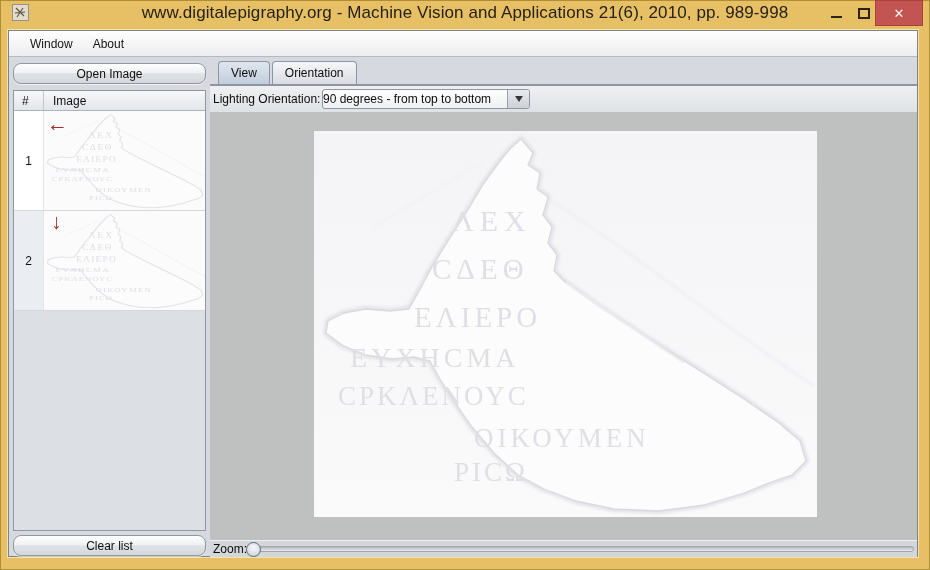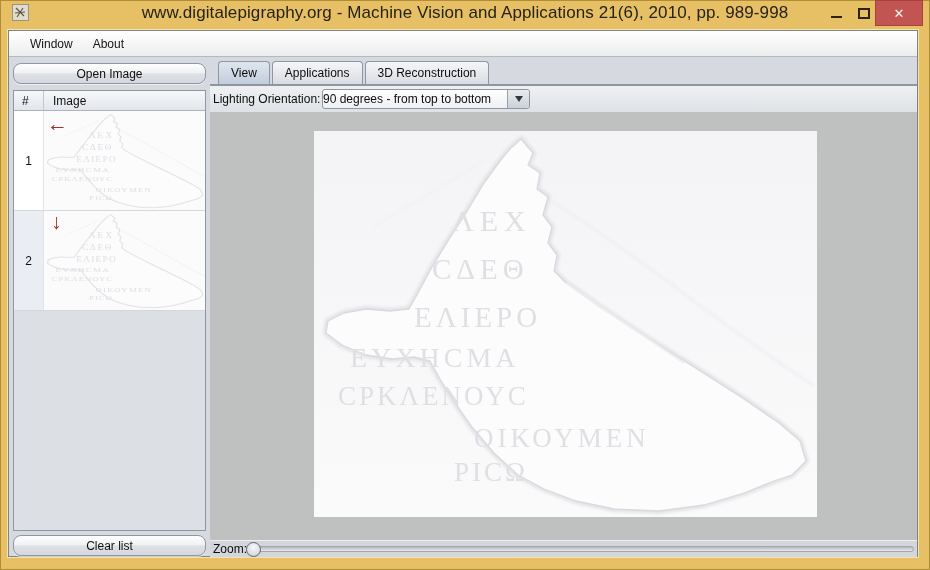--- a/index.html
+++ b/index.html
@@ -235,22 +235,21 @@
             </svg>
           <span class="dir-arrow arrow-down">↓</span>
         </div>
       </div>
     </div>
 
     <div class="nbutton clear-list-btn">Clear list</div>
 
     <div class="tab-bar">
       <div class="tab selected">View</div>
-      <div class="tab">Applications</div>
-      <div class="tab">3D Reconstruction</div>
+      <div class="tab">Orientation</div>
     </div>
     <div class="tab-line"></div>
 
     <div class="lighting-toolbar">
       <div class="lighting-label">Lighting Orientation:</div>
       <div class="combo">
         <div class="combo-text">90 degrees - from top to bottom</div>
         <div class="combo-arrow">
           <div class="tri"></div>
         </div>

